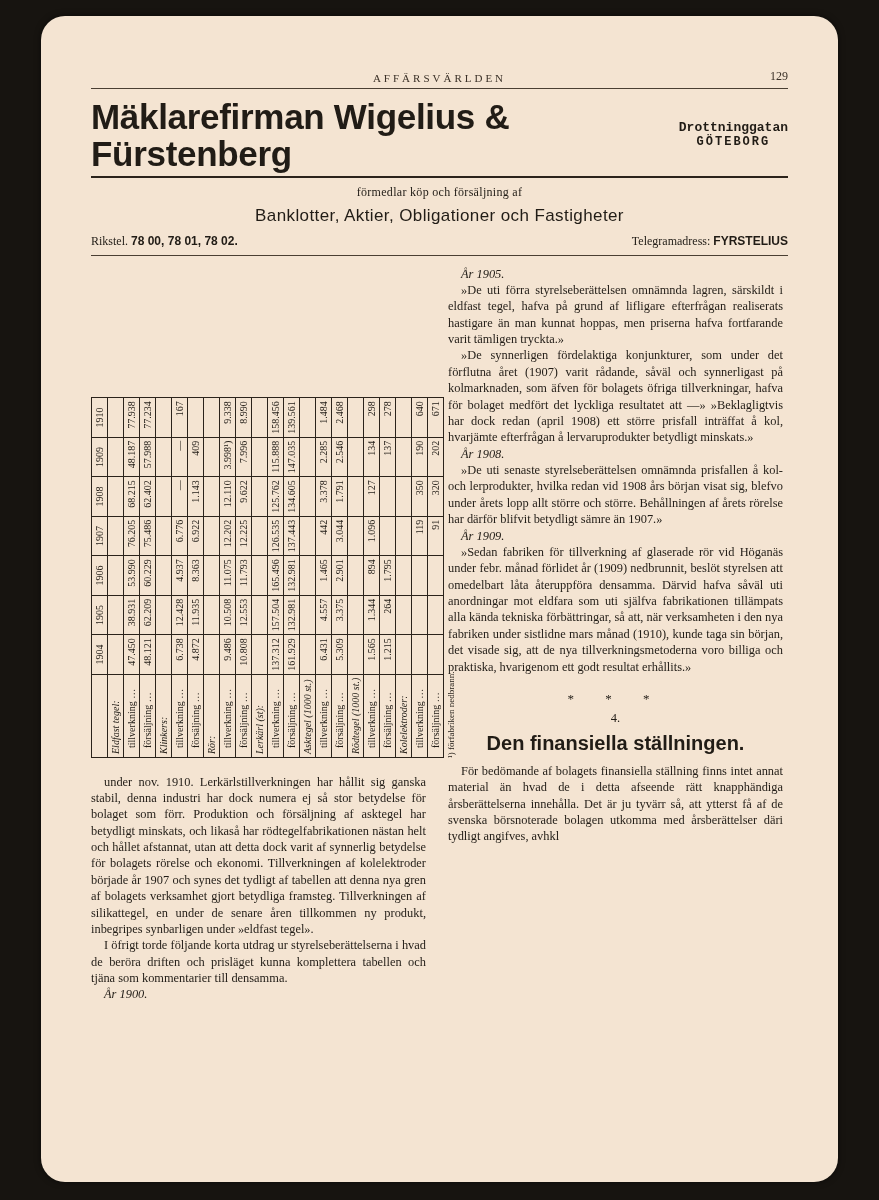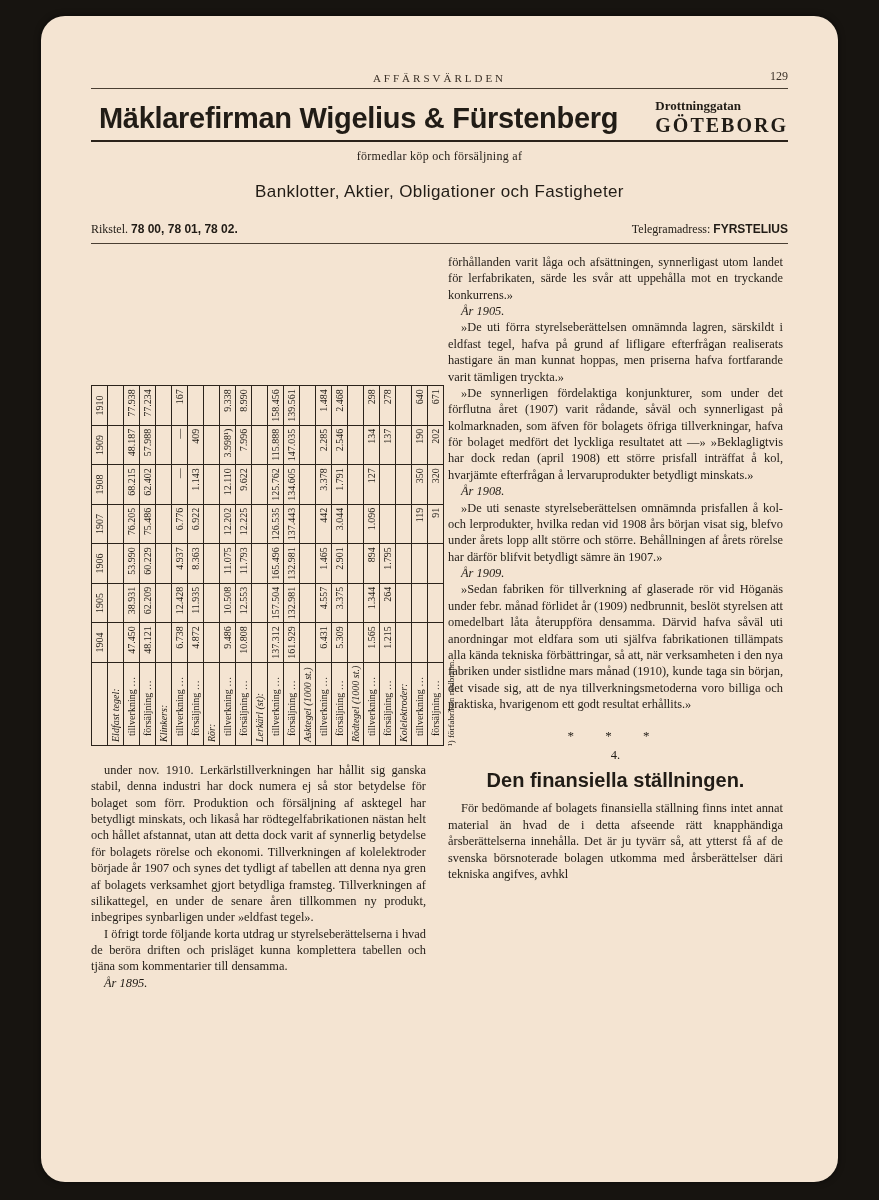--- a/index.html
+++ b/index.html
@@ -31,39 +31,38 @@
   }
   .rule-top{border-bottom:1px solid #4a3f33;margin:4px 0 10px 0;}
   .ad{
     border:0;margin-bottom:6px;
   }
   .ad-main{
     display:flex;align-items:center;justify-content:space-between;
   }
   .firm{
     font-family:"Liberation Sans", sans-serif;
-    font-weight:bold;font-size:29px;letter-spacing:-.3px;
+    font-weight:bold;font-size:35px;letter-spacing:-.3px;
     line-height:1.05;
-    margin-left:8px;
   }
   .addr{
-    text-align:left;font-family:Liberation Serif, serif;
+    text-align:center;font-family:Liberation Mono, monospace;
     font-weight:bold;line-height:1.15;
   }
   .addr .l1{font-size:13px;}
-  .addr .l2{font-size:20px;letter-spacing:2px;}
+  .addr .l2{font-size:12px;letter-spacing:2px;}
   .ad-rule{border-bottom:2px solid #2b231b;margin:3px 0 7px 0;}
   .ad-sub1{text-align:center;font-size:12px;letter-spacing:.3px;}
   .ad-sub2{
     text-align:center;font-family:"Liberation Sans", sans-serif;
-    font-size:17px;margin-top:18px;letter-spacing:.4px;
+    font-size:17px;margin-top:6px;letter-spacing:.4px;
   }
   .ad-foot{
     display:flex;justify-content:space-between;align-items:baseline;
-    font-size:12px;margin-top:20px;
+    font-size:12px;margin-top:8px;
   }
   .ad-foot b{font-family:"Liberation Sans", sans-serif;}
   .rule-bot{border-bottom:1px solid #4a3f33;margin:4px 0 10px 0;}
 
   
   .cols{display:flex;gap:22px;}
   .col{width:335px;}
   .col p{
     margin:0;font-size:12.4px;line-height:1.32;text-align:justify;
     text-indent:13px;
@@ -371,34 +370,33 @@
                     <td>671</td>
                   </tr>
                 </tbody>
             </table>
             <div class="fn">¹) förfabriken nedbrann.</div>
           </div>
         </div>
 
         <p>under nov. 1910. Lerkärlstillverkningen har hållit sig ganska stabil, denna industri har dock numera ej så stor betydelse för bolaget som förr. Produktion och försäljning af asktegel har betydligt minskats, och likaså har rödtegelfabrikationen nästan helt och hållet afstannat, utan att detta dock varit af synnerlig betydelse för bolagets rörelse och ekonomi. Tillverkningen af kolelektroder började år 1907 och synes det tydligt af tabellen att denna nya gren af bolagets verksamhet gjort betydliga framsteg. Tillverkningen af silikattegel, en under de senare åren tillkommen ny produkt, inbegripes synbarligen under »eldfast tegel».</p>
         <p>I öfrigt torde följande korta utdrag ur styrelseberättelserna i hvad de beröra driften och prisläget kunna komplettera tabellen och tjäna som kommentarier till densamma.</p>
-        <p class="yr">År 1895.</p>
+        <p class="yr">År 1900.</p>
       </div>
 
       <div class="col">
-        <p class="noind">förhållanden varit låga och afsättningen, synnerligast utom landet för lerfabrikaten, särde les svår att uppehålla mot en tryckande konkurrens.»</p>
         <p class="yr">År 1905.</p>
         <p>»De uti förra styrelseberättelsen omnämnda lagren, särskildt i eldfast tegel, hafva på grund af lifligare efterfrågan realiserats hastigare än man kunnat hoppas, men priserna hafva fortfarande varit tämligen tryckta.»</p>
         <p>»De synnerligen fördelaktiga konjunkturer, som under det förflutna året (1907) varit rådande, såväl och synnerligast på kolmarknaden, som äfven för bolagets öfriga tillverkningar, hafva för bolaget medfört det lyckliga resultatet att —» »Beklagligtvis har dock redan (april 1908) ett större prisfall inträffat å kol, hvarjämte efterfrågan å lervaruprodukter betydligt minskats.»</p>
         <p class="yr">År 1908.</p>
         <p>»De uti senaste styrelseberättelsen omnämnda prisfallen å kol- och lerprodukter, hvilka redan vid 1908 års början visat sig, blefvo under årets lopp allt större och större. Behållningen af årets rörelse har därför blifvit betydligt sämre än 1907.»</p>
         <p class="yr">År 1909.</p>
         <p>»Sedan fabriken för tillverkning af glaserade rör vid Höganäs under febr. månad förlidet år (1909) nedbrunnit, beslöt styrelsen att omedelbart låta återuppföra densamma. Därvid hafva såväl uti anordningar mot eldfara som uti själfva fabrikationen tillämpats alla kända tekniska förbättringar, så att, när verksamheten i den nya fabriken under sistlidne mars månad (1910), kunde taga sin början, det visade sig, att de nya tillverkningsmetoderna voro billiga och praktiska, hvarigenom ett godt resultat erhållits.»</p>
 
         <div class="stars">*  *  *</div>
         <div class="secnum">4.</div>
         <div class="sechead">Den finansiella ställningen.</div>
-        <p>För bedömande af bolagets finansiella ställning finns intet annat material än hvad de i detta afseende rätt knapphändiga årsberättelserna innehålla. Det är ju tyvärr så, att ytterst få af de svenska börsnoterade bolagen utkomma med årsberättelser däri tekniska angifves, avhkl</p>
+        <p>För bedömande af bolagets finansiella ställning finns intet annat material än hvad de i detta afseende rätt knapphändiga årsberättelserna innehålla. Det är ju tyvärr så, att ytterst få af de svenska börsnoterade bolagen utkomma med årsberättelser däri tydligt angifves, avhkl</p>
       </div>
 
     </div>
   </div>
 </div>
 
 </body></html>

